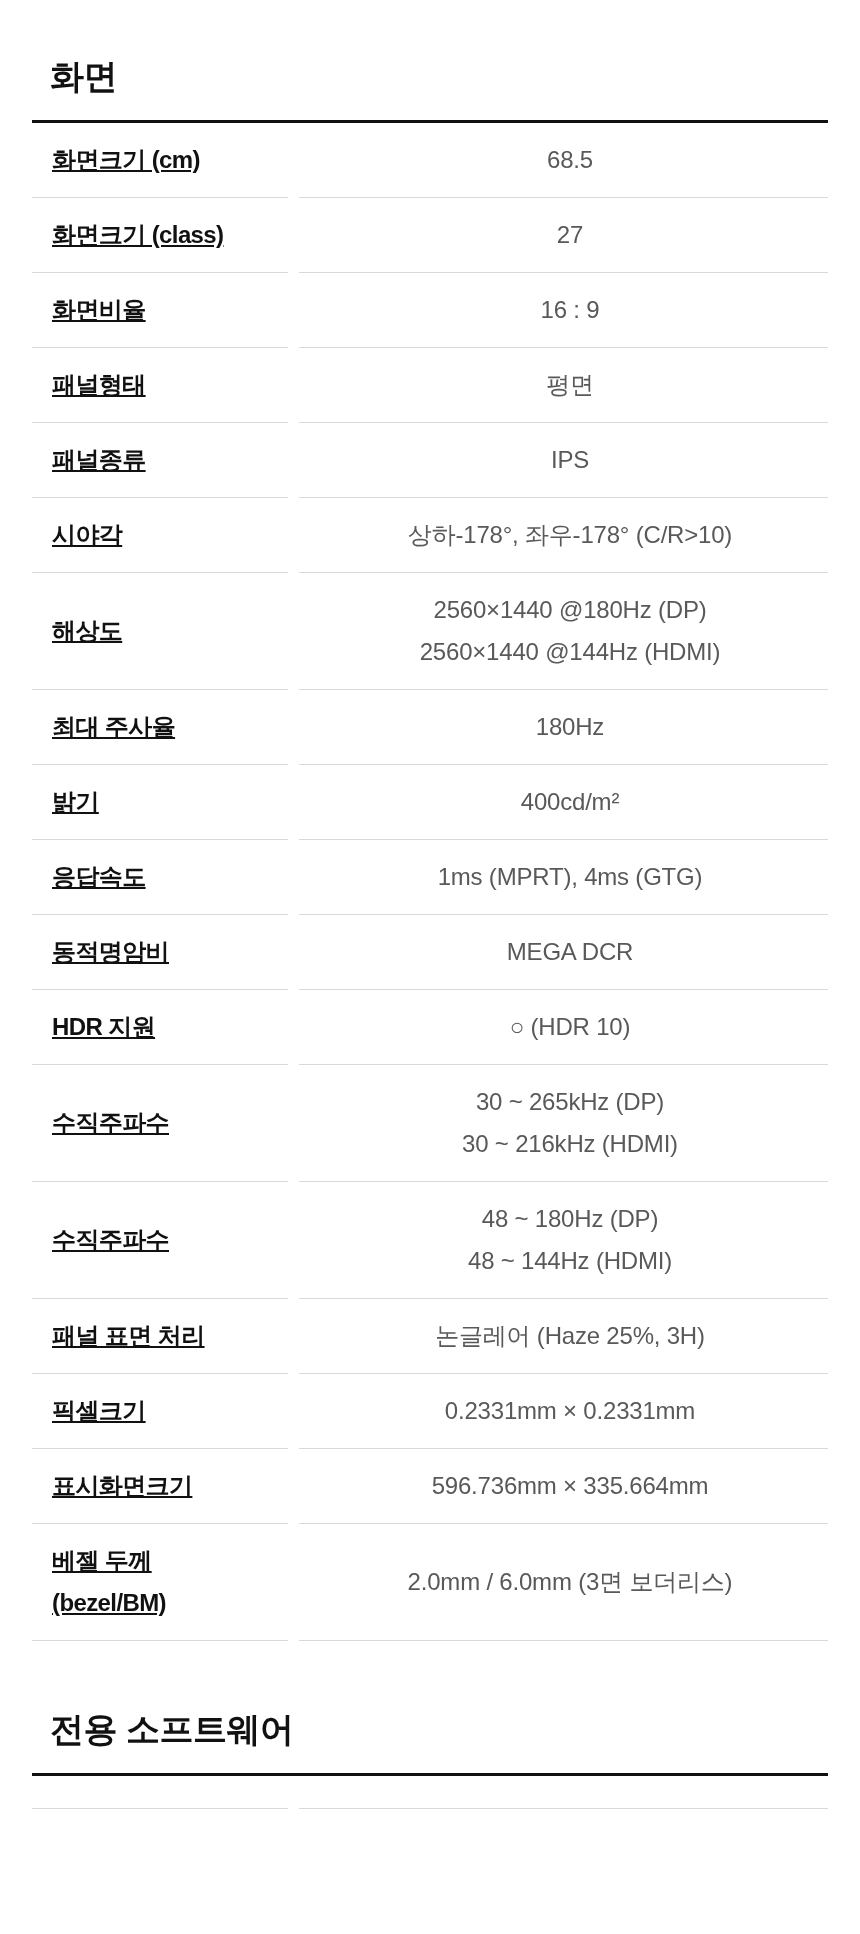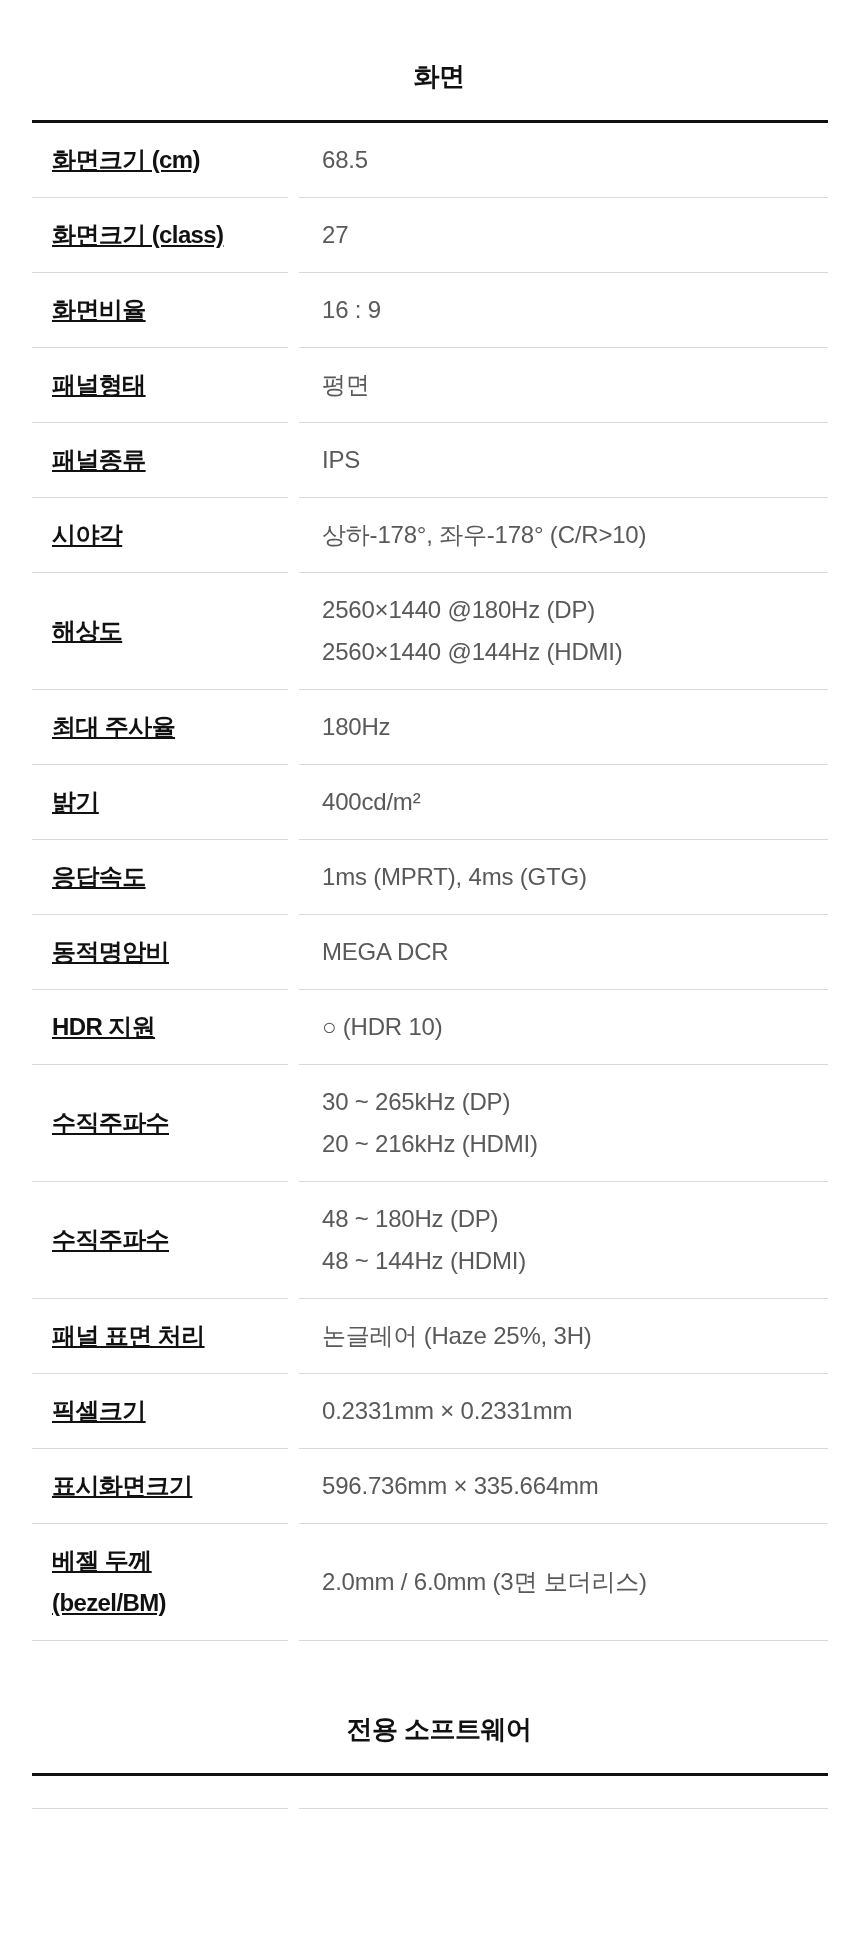--- a/index.html
+++ b/index.html
@@ -9,27 +9,26 @@
   }
   body {
     width: 860px;
     height: 1934px;
     overflow: hidden;
   }
   .page {
     padding: 0 32px;
   }
   .spec-section .section-title {
-    font-size: 26px;
+    font-size: 34px;
     line-height: 40px;
     font-weight: 700;
     color: #111111;
     padding-left: 18px;
     letter-spacing: -0.5px;
-    text-align: center;
   }
   .spec-section:first-child .section-title { margin-top: 56px; }
   .spec-section + .spec-section .section-title { margin-top: 68px; }
   .section-rule {
     margin-top: 24px;
     height: 3px;
     background: #101010;
   }
   table.spec-table {
     width: 100%;
@@ -54,20 +53,21 @@
   }
   td.cell-gap {
     border-bottom: none;
     padding: 0;
   }
   td.cell-value {
     padding: 16px 10px 16px 23px;
     color: #595959;
     font-weight: 400;
     letter-spacing: -0.2px;
+    text-align: center;
   }
 </style>
 </head>
 <body>
 
 <div class="page">
   <div id="sections-root">
   <section class="spec-section">
     <h2 class="section-title">화면</h2>
     <div class="section-rule"></div>
@@ -201,21 +201,21 @@
               </td>
   </tr>
 
   <tr class="spec-row">
     <td class="cell-label">
                 <div>수직주파수</div>
               </td>
     <td class="cell-gap"></td>
     <td class="cell-value">
                 <div>30 ~ 265kHz (DP)</div>
-                <div>20 ~ 216kHz (HDMI)</div>
+                <div>30 ~ 216kHz (HDMI)</div>
               </td>
   </tr>
 
   <tr class="spec-row">
     <td class="cell-label">
                 <div>수직주파수</div>
               </td>
     <td class="cell-gap"></td>
     <td class="cell-value">
                 <div>48 ~ 180Hz (DP)</div>

